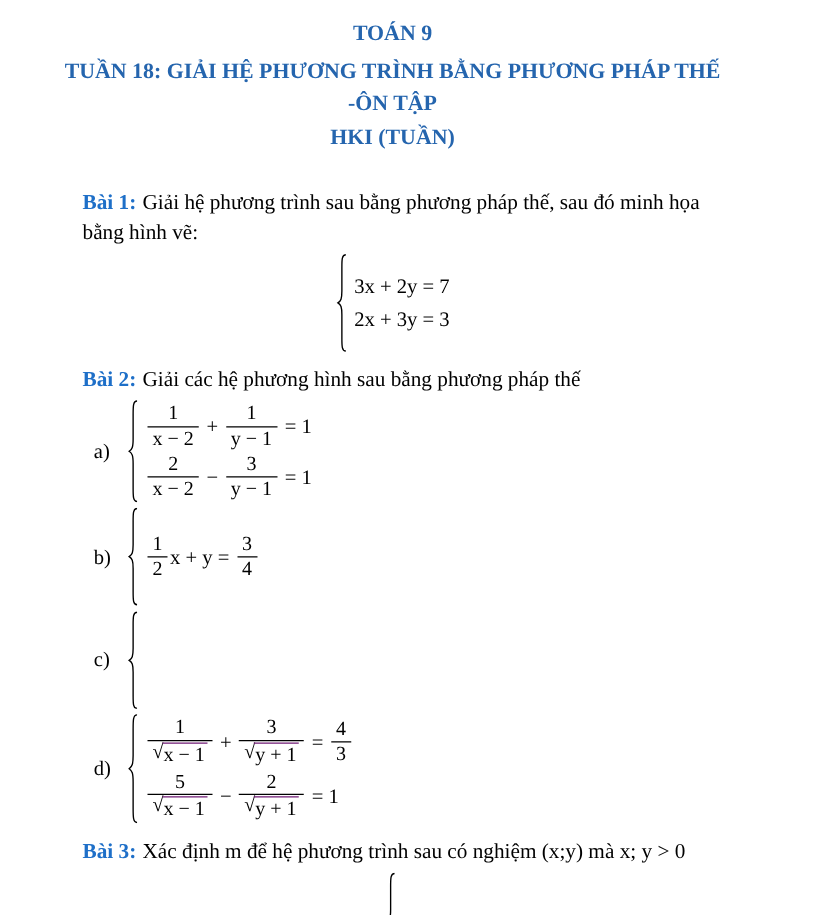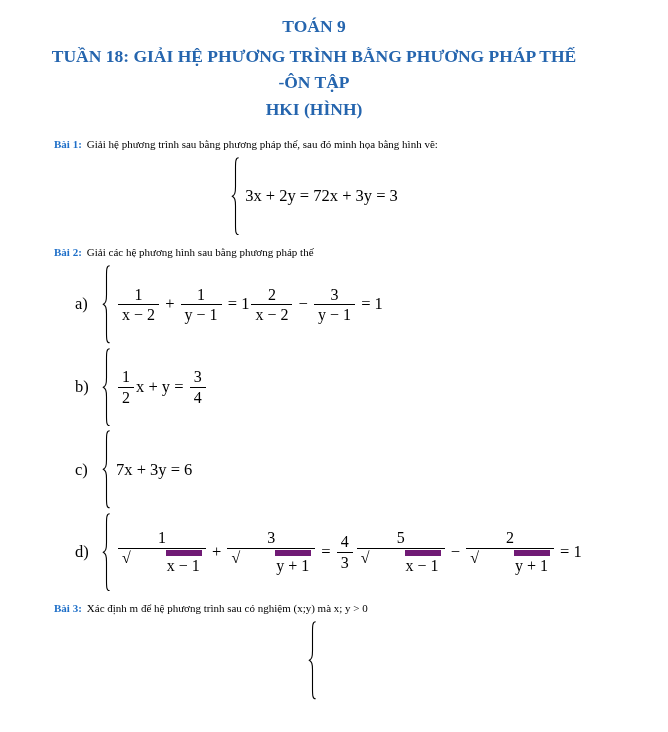--- a/index.html
+++ b/index.html
@@ -11,67 +11,67 @@
     overflow:hidden;
   }
   .page { box-sizing:border-box; width:616px; height:732px; padding:16px 38px 0 50px; }
 
   
   .doc-title {
     margin:0 0 6px 0; text-align:center;
     font-size:17.5px; font-weight:bold; color:#2565ae;
   }
   .doc-subtitle {
-    margin:0 0 15px 0; text-align:center;
+    margin:0 0 28px 0; text-align:center;
     font-size:17.5px; font-weight:bold; color:#2565ae; line-height:1.5;
   }
 
   
-  .problem { margin:10px 0 4px 4px; font-size:11px; line-height:1.45; }
+  .problem { margin:10px 0 4px 16px; font-size:17px; line-height:1.45; }
   .bai-label { font-weight:bold; color:#1e6fc8; margin-right:5px; }
 
   
   .system-row { display:flex; margin:4px 0 8px 0; }
   .system-row.centered { justify-content:center; }
   .system { display:flex; align-items:stretch; }
   .brace-box { width:11px; display:flex; align-items:stretch; margin-right:4px; }
   .brace-box svg { width:11px; height:100%; display:block; }
-  .lines { display:flex; flex-direction:row; justify-content:center; row-gap:3px; padding:2px 0; }
+  .lines { display:flex; flex-direction:column; justify-content:center; row-gap:3px; padding:2px 0; }
   .eq-line {
     display:flex; align-items:center; min-height:24px;
     font-size:16.5px; white-space:pre;
   }
   .eq-line .tk, .eq-body .tk { white-space:pre; }
 
   
   .frac {
     display:inline-flex; flex-direction:column; align-items:center;
     vertical-align:middle; margin:0 2px; font-size:16px; line-height:1.08;
   }
   .frac .num { padding:0 4px 1px 4px; text-align:center; display:flex; justify-content:center; }
   .frac .den { border-top:1px solid #000; padding:1px 4px 0 4px; text-align:center; display:flex; justify-content:center; }
 
   
   .sqrt { display:inline-flex; align-items:flex-start; }
   .rad-sign { line-height:1.05; margin-right:-1px; }
-  .radicand { border-top:6px solid #701a75; padding:0 2px 0 1px; line-height:1.2;margin-left:36px; }
+  .radicand { border-top:1px solid #701a75; padding:0 2px 0 1px; line-height:1.2; }
 
   
   .sub-item { display:flex; align-items:center; margin:4px 0 4px 25px; }
   .sub-item .item-label { width:26px; font-size:16.5px; flex:0 0 26px; }
 </style>
 </head>
 <body>
 
 <div class="page">
 
   <h1 class="doc-title">TOÁN 9</h1>
   <h2 class="doc-subtitle">
     <span>TUẦN 18: GIẢI HỆ PHƯƠNG TRÌNH BẰNG PHƯƠNG PHÁP THẾ -ÔN TẬP</span><br>
-    <span>HKI (HÌNH)</span>
+    <span>HKI (TUẦN)</span>
   </h2>
 
   <p class="problem">
     <span class="bai-label">Bài 1:</span><span>Giải hệ phương trình sau bằng phương pháp thế, sau đó minh họa bằng hình vẽ:</span>
   </p>
   <div class="system-row centered">
     <div class="system">
       <span class="brace-box">
         <svg viewBox="0 0 14 100" preserveAspectRatio="none" aria-hidden="true">
           <path d="M11 1 C7 1 7 6 7 14 L7 38 C7 46 6 48 3 50 C6 52 7 54 7 62 L7 86 C7 94 7 99 11 99" fill="none" stroke="#000" stroke-width="1.1" vector-effect="non-scaling-stroke"></path>
@@ -119,21 +119,20 @@
 
   <div class="sub-item">
     <span class="item-label">c)</span>
     <div class="system">
       <span class="brace-box">
         <svg viewBox="0 0 14 100" preserveAspectRatio="none" aria-hidden="true">
           <path d="M11 1 C7 1 7 6 7 14 L7 38 C7 46 6 48 3 50 C6 52 7 54 7 62 L7 86 C7 94 7 99 11 99" fill="none" stroke="#000" stroke-width="1.1" vector-effect="non-scaling-stroke"></path>
         </svg>
       </span>
       <div class="lines">
-        <div class="eq-line"><span class="tk">7x + 3y = 6</span></div>
       </div>
     </div>
   </div>
 
   <div class="sub-item">
     <span class="item-label">d)</span>
     <div class="system">
       <span class="brace-box">
         <svg viewBox="0 0 14 100" preserveAspectRatio="none" aria-hidden="true">
           <path d="M11 1 C7 1 7 6 7 14 L7 38 C7 46 6 48 3 50 C6 52 7 54 7 62 L7 86 C7 94 7 99 11 99" fill="none" stroke="#000" stroke-width="1.1" vector-effect="non-scaling-stroke"></path>

